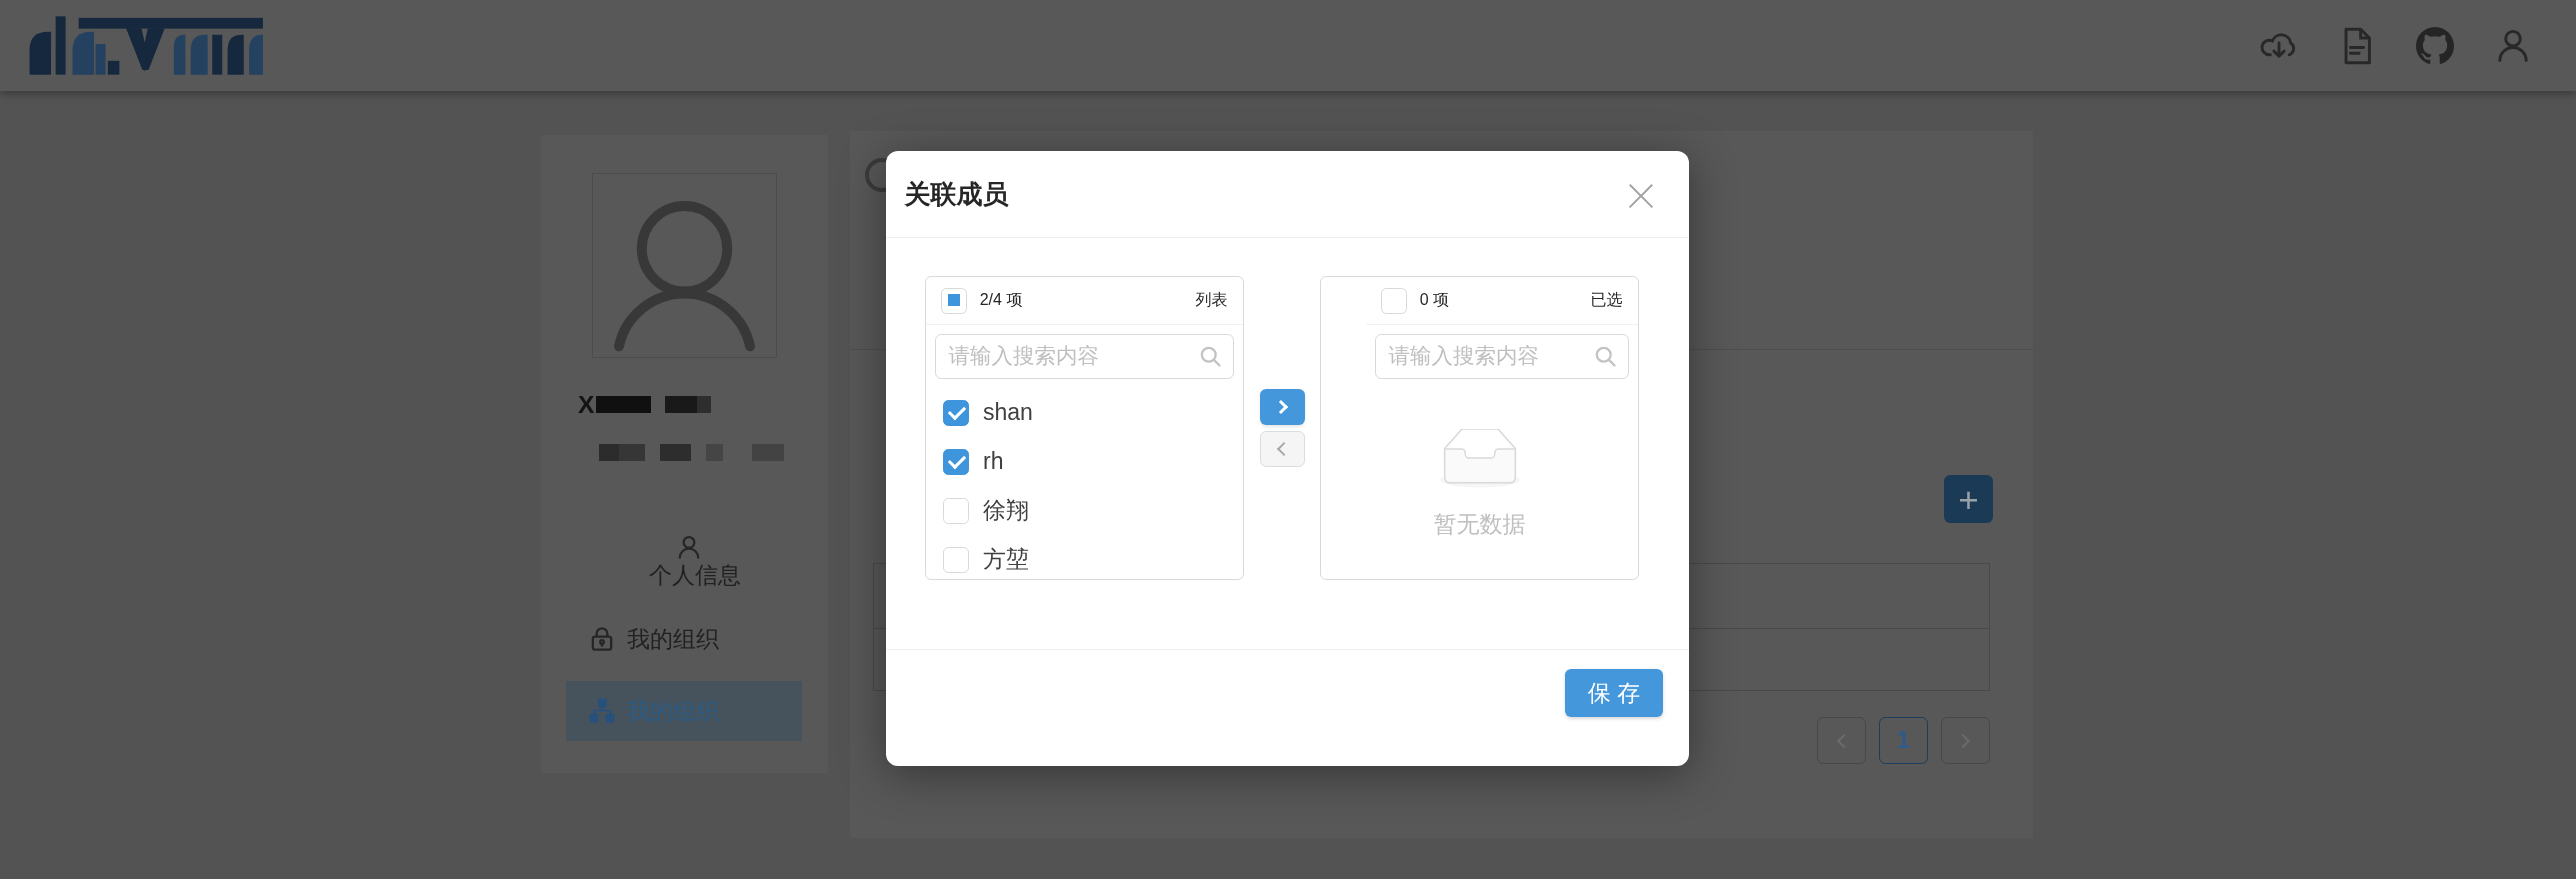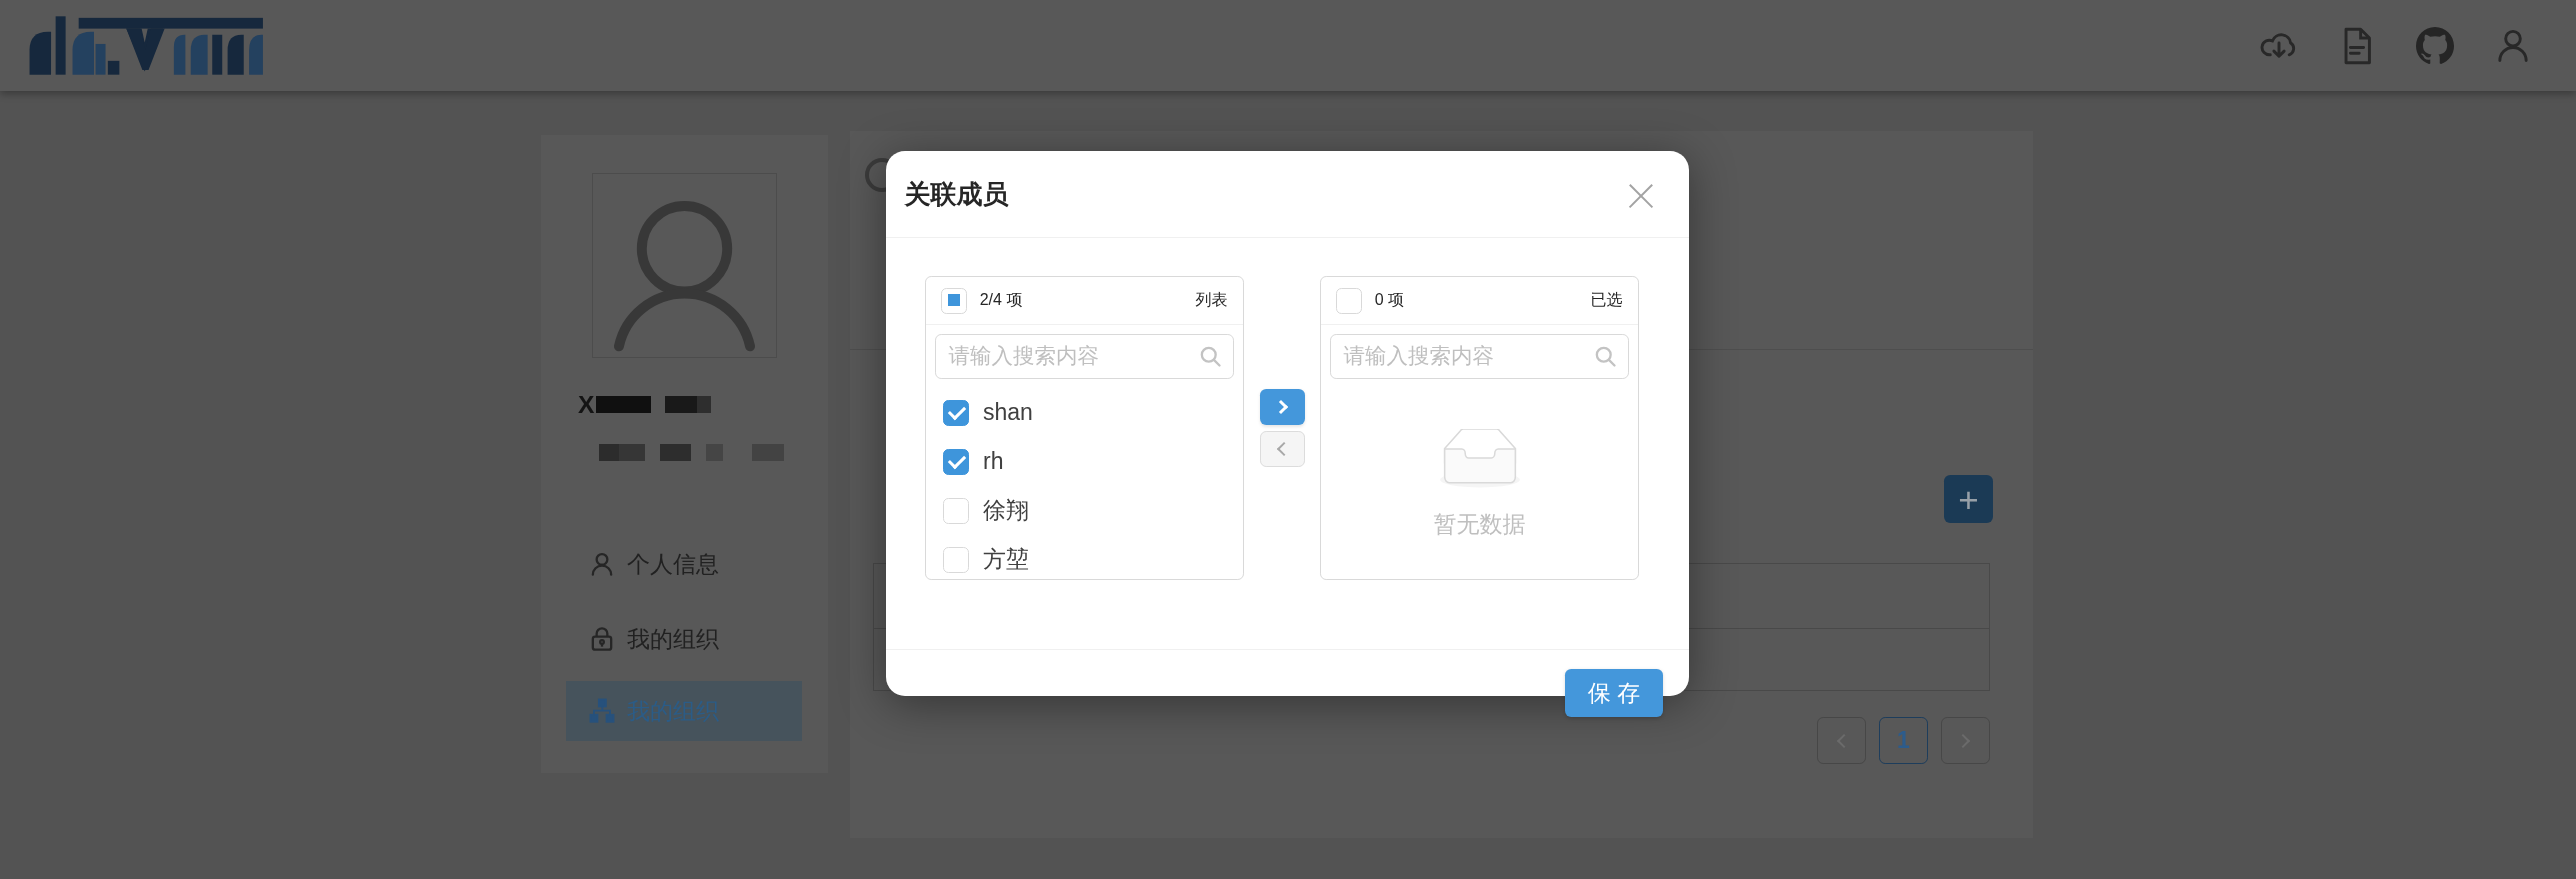--- a/index.html
+++ b/index.html
@@ -25,51 +25,51 @@
   .redact{display:inline-block;height:17px;}
   #r1{left:37px;top:260px;}
   #r2{left:58px;top:308px;}
   .frag{color:#141414;font-weight:bold;font-size:24.6px;line-height:17px;margin-right:1.5px;}
 
   .menu-item{position:absolute;left:24.6px;width:236px;height:60px;display:flex;align-items:center;
              padding-left:23px;font-size:23px;color:#212121;cursor:pointer;}
   .menu-item .micon{width:26px;height:26px;margin-right:12.3px;display:flex;align-items:center;justify-content:center;}
   .menu-item .micon svg{width:26px;height:26px;}
   .menu-item.active{background:#46535c;color:#2b5c87;}
-  #mi-1{top:399px;} #mi-2{top:474px;} #mi-3{top:546px;}
+  #mi-1{top:399px;flex-direction:column;} #mi-2{top:474px;} #mi-3{top:546px;}
 
   #content-card{left:850px;top:131px;width:1183px;height:707px;}
   .heading-ring{position:absolute;left:14.6px;top:27px;width:34px;height:34px;border:4.6px solid #3b3b3b;border-radius:50%;}
   .content-divider{position:absolute;left:0;top:218px;width:100%;height:0.8px;background:#4e4e4e;}
   .add-btn{position:absolute;left:1094px;top:344px;width:49px;height:48px;background:#1b3a55;border:none;
            border-radius:6.2px;color:#98a0a8;font-size:35px;line-height:43px;text-align:center;cursor:pointer;}
   .dim-table{position:absolute;left:23px;top:432px;width:1117px;height:128px;border:0.8px solid #494949;}
   .dim-table .trow{height:64px;}
   .dim-table .trow + .trow{border-top:0.8px solid #494949;}
   .pagination{position:absolute;top:586px;left:967px;display:flex;gap:13px;}
   .page-btn{width:49px;height:47px;border:0.8px solid #474747;border-radius:6.2px;background:transparent;
             display:flex;align-items:center;justify-content:center;cursor:pointer;}
   .page-btn.current{border-color:#1d3d5c;color:#2d5c8c;font-size:23px;font-weight:bold;}
   .pchev{width:10px;height:10px;border-top:2.3px solid #6b6b6b;border-right:2.3px solid #6b6b6b;display:inline-block;}
   .pchev.left{transform:rotate(-135deg);margin-left:4.6px;}
   .pchev.right{transform:rotate(45deg);margin-right:4.6px;}
 
   
-  .modal{position:absolute;left:886px;top:151px;width:803px;height:545px;background:#ffffff;border-radius:19px;
+  .modal{position:absolute;left:886px;top:151px;width:803px;height:615px;background:#ffffff;border-radius:12px;
          box-shadow:0 7.7px 46px rgba(0,0,0,.40);}
   .modal-header{position:absolute;left:0;top:0;width:100%;height:87px;border-bottom:0.8px solid #f0f0f0;
                 display:flex;align-items:center;padding:0 18.5px;}
   .modal-title{font-size:26px;font-weight:bold;color:#262626;}
   .modal-close{position:absolute;right:34px;top:31px;width:29px;height:29px;cursor:pointer;}
   .modal-close::before,.modal-close::after{content:"";position:absolute;left:-1.5px;top:13px;width:32px;height:2.3px;
                 background:#a3a3a3;}
   .modal-close::before{transform:rotate(45deg);} .modal-close::after{transform:rotate(-45deg);}
 
   .tpanel{position:absolute;top:125px;width:319px;height:304px;border:1.5px solid #d9d9d9;border-radius:6.2px;background:#fff;overflow:hidden;}
-  #panel-source{left:39px;} #panel-target{left:434px;}
+  #panel-source{left:39px;} #panel-target{left:434px;padding-left:45px;}
   .tp-header{height:48px;border-bottom:0.8px solid #f0f0f0;display:flex;align-items:center;padding:0 15.4px;font-size:16px;color:#262626;}
   .tp-summary{margin-left:12.3px;}
   .tp-title{margin-left:auto;}
   .tp-search{margin:9.2px;position:relative;}
   .tp-search input{width:100%;height:45px;border:1.5px solid #d9d9d9;border-radius:6.2px;padding:0 46px 0 12.3px;
                    font-size:21.5px;color:#333;outline:none;font-family:inherit;}
   .tp-search input::placeholder{color:#bfbfbf;}
   .search-icon{position:absolute;right:10.8px;top:10px;width:24.6px;height:24.6px;}
   .search-icon svg{width:24.6px;height:24.6px;}
 

